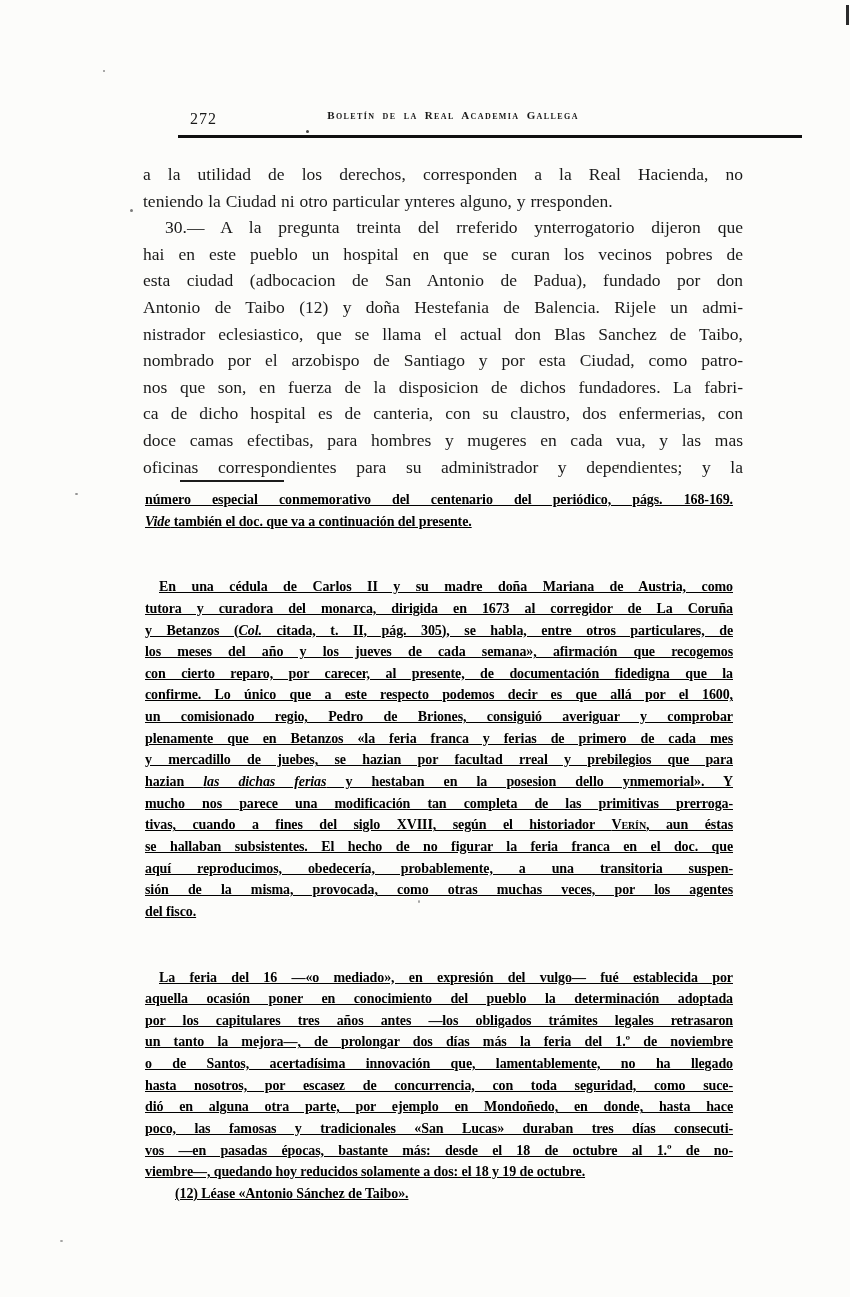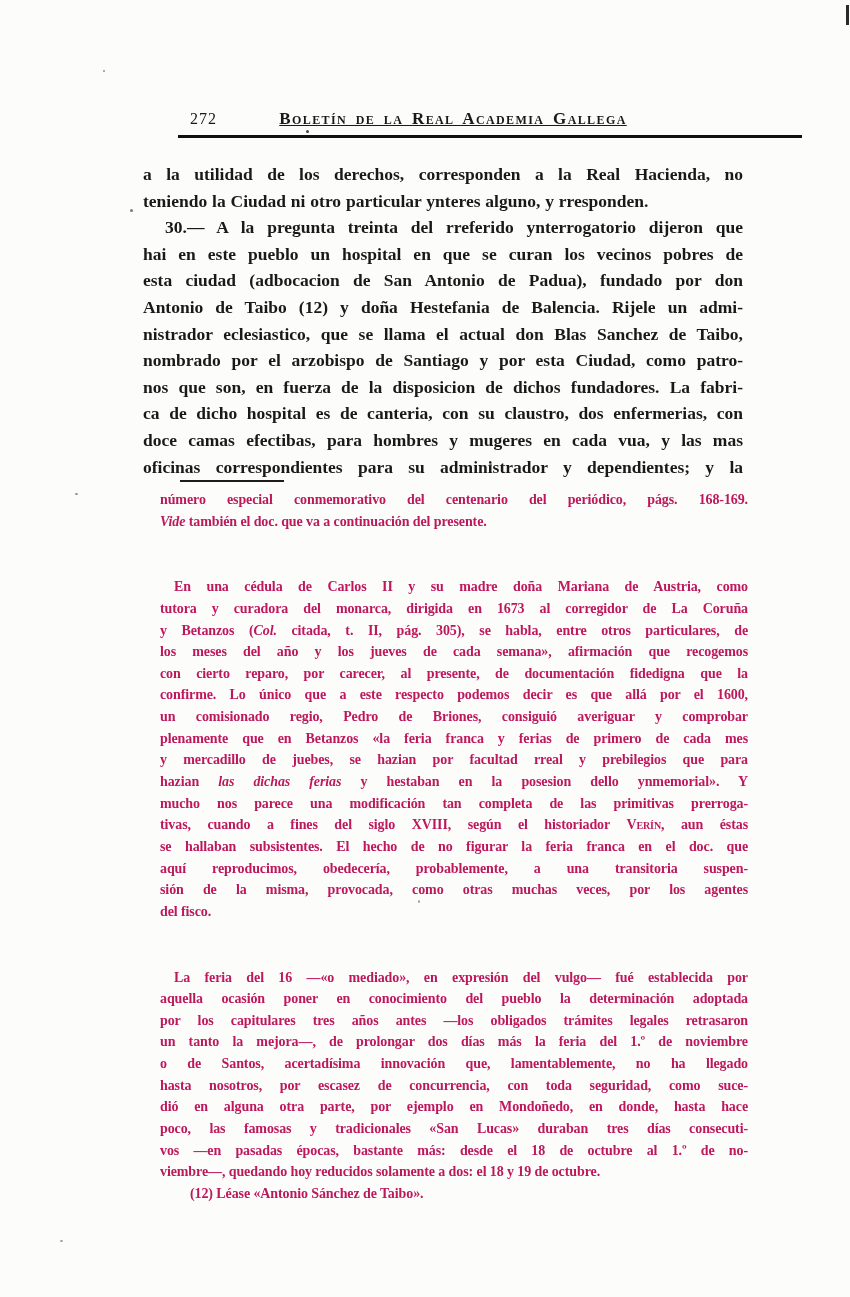--- a/index.html
+++ b/index.html
@@ -15,52 +15,51 @@
   
   .header-number{
     position:absolute;left:190px;top:110px;
     font-size:16px;letter-spacing:1px;
   }
   .header-title{
     position:absolute;left:143px;top:109px;width:620px;
     text-align:center;
     font-variant:small-caps;
     font-weight:700;
-    font-size:17px;
+    font-size:11px;
     letter-spacing:1.4px;
     word-spacing:3px;
-    text-decoration:underline;
   }
   .header-rule{
     position:absolute;left:178px;top:135px;width:624px;height:3px;
     background:#101010;
   }
   
   .main-text{
     position:absolute;left:143px;top:161px;width:600px;
     font-size:17.5px;
     line-height:26.6px;
     word-spacing:0.5px;
-    font-weight:bold;
   }
   .main-text .line{height:26.6px;}
   .main-text .indent1{padding-left:22px;}
   
   .footnote-rule{
     position:absolute;left:180px;top:480px;width:104px;height:2px;
     background:#1c1c1c;
   }
   
   .footnote-text{
-    position:absolute;left:160px;top:489px;width:588px;
+    position:absolute;left:145px;top:489px;width:588px;
     font-size:14px;
     font-weight:700;
     line-height:21.65px;
     letter-spacing:-0.1px;
-    color:#be185d;
+    color:#000000;
+    text-decoration:underline;
   }
   .footnote-text .line{height:21.65px;}
   .footnote-text .indent1{padding-left:14px;margin-top:44px;}
   .footnote-text .indent2{padding-left:30px;}
   
   .line{
     overflow:hidden;
     text-align:justify;
     text-align-last:justify;
   }

